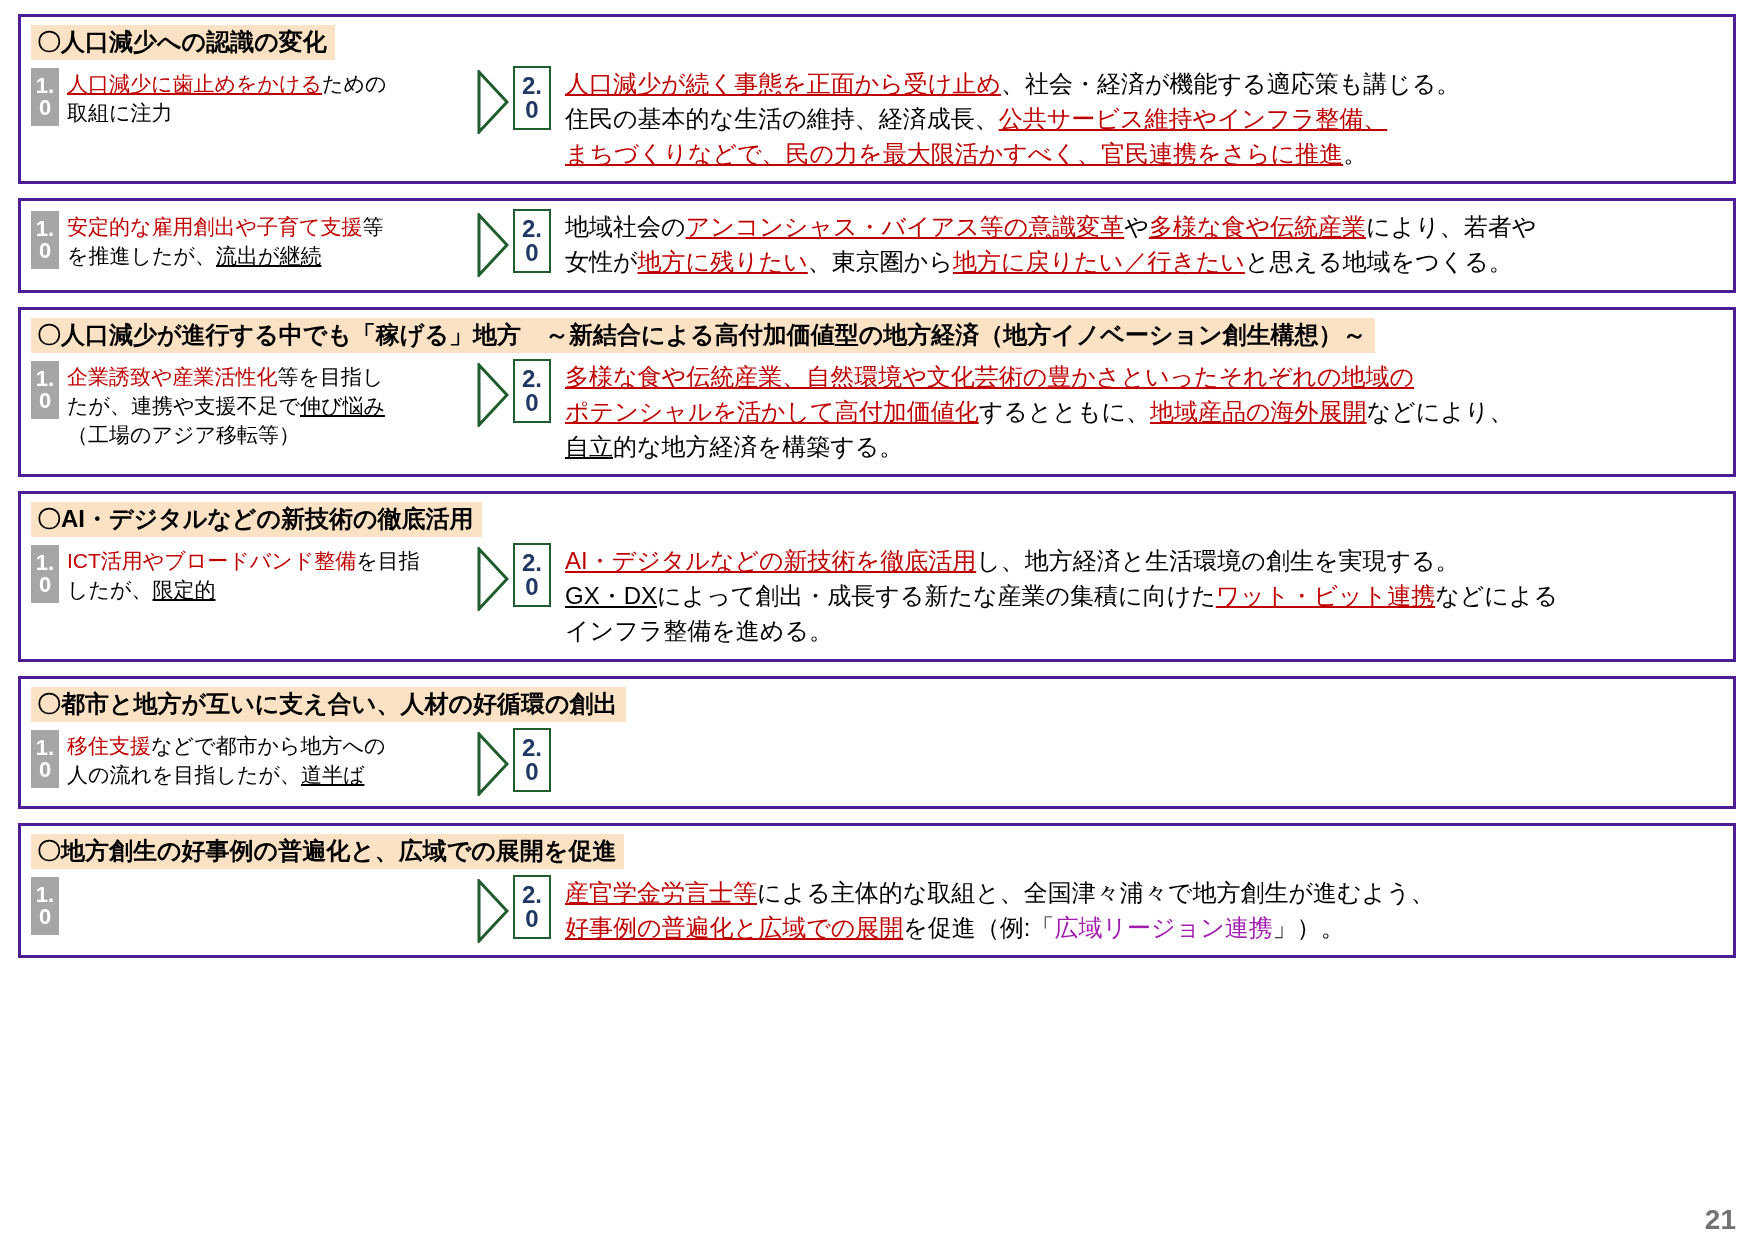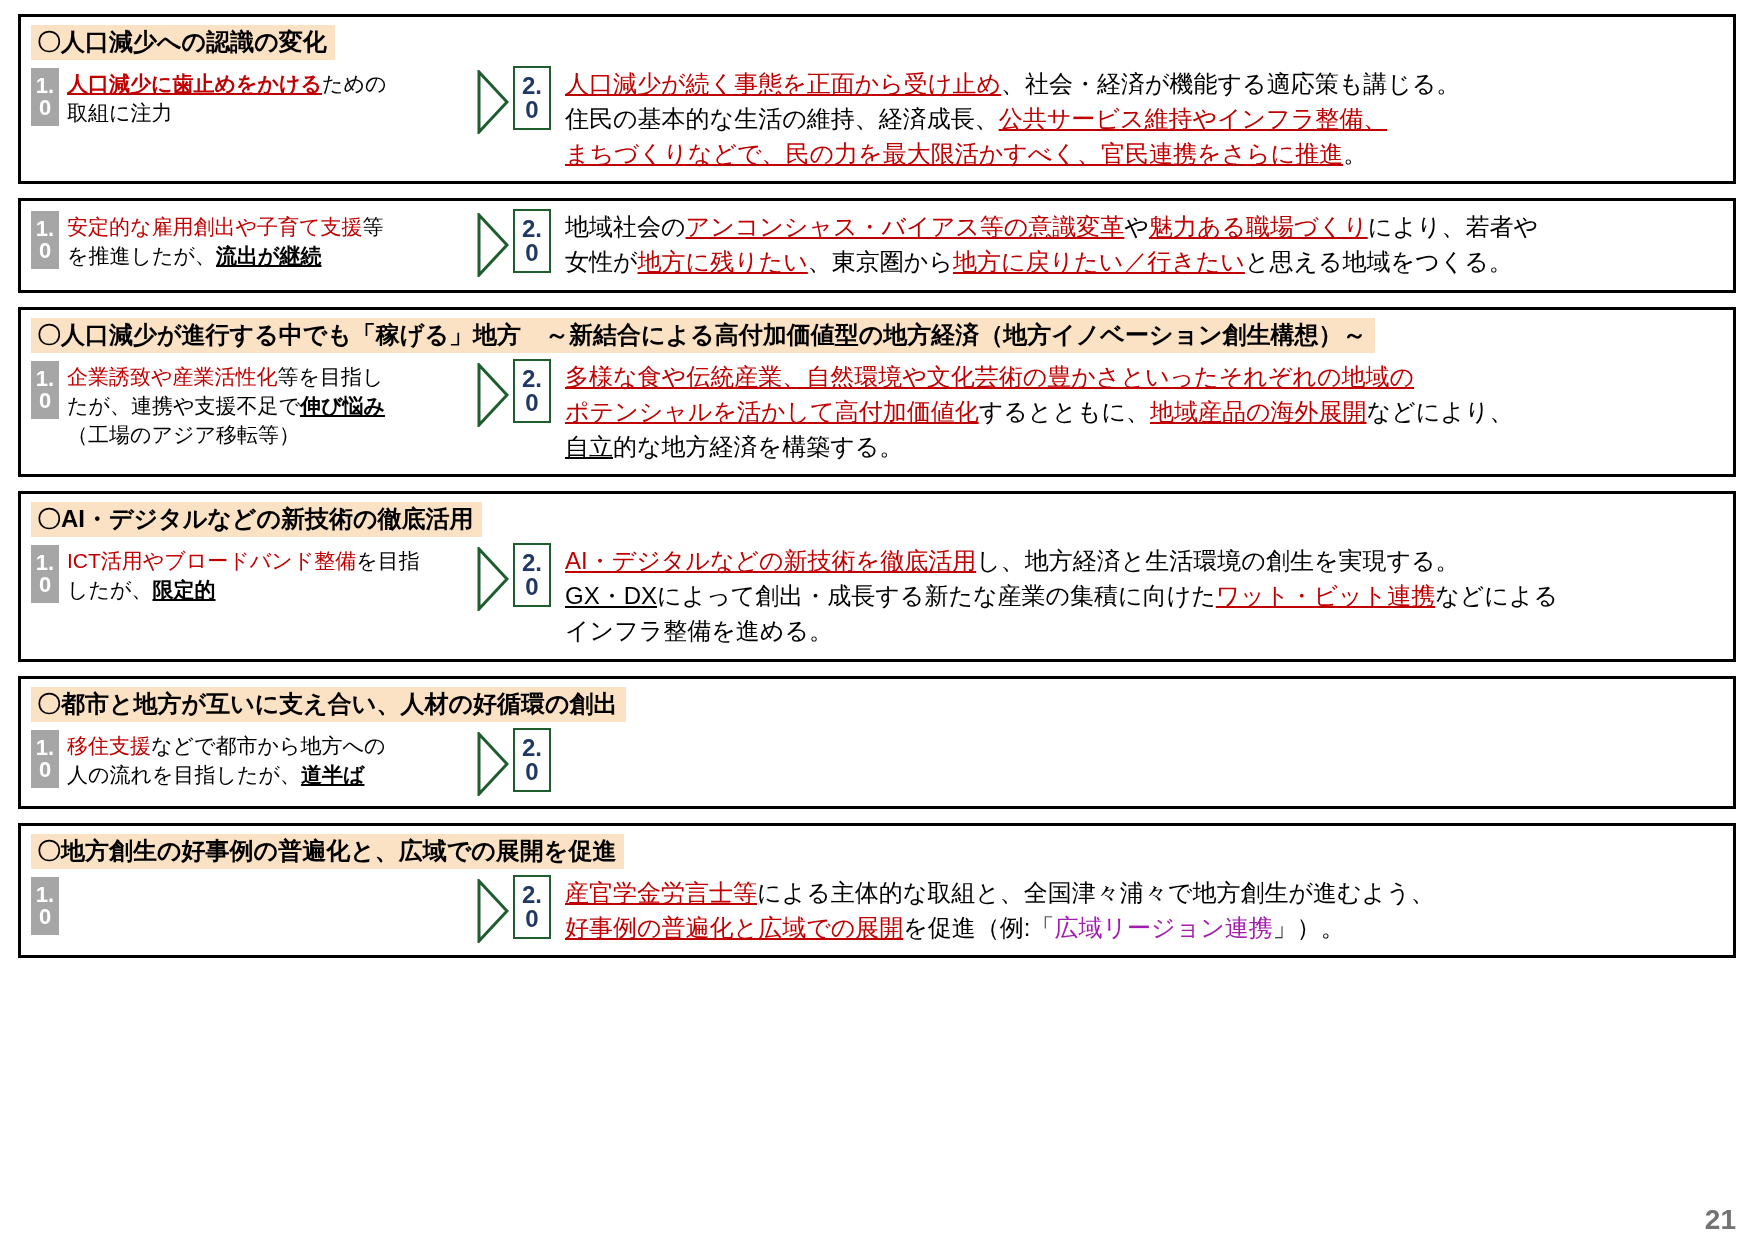--- a/index.html
+++ b/index.html
@@ -22,21 +22,21 @@
     white-space:nowrap;
   }
   .arrow-wrap{margin:0 16px 0 22px;display:flex;align-items:center;}
   .header-highlight{
     background:#ffff00;color:#000;font-size:30px;font-weight:bold;
     padding:2px 4px;white-space:nowrap;letter-spacing:1px;
   }
 
   
   .block{
-    border:3px solid #000000;
+    border:3px solid #4c1d95;
     margin-bottom:14px;
     padding:8px 10px 10px 10px;
     box-sizing:border-box;
     position:relative;
     background:#fff;
   }
   .block-title{
     display:inline-block;
     background:#fbe2c4;
     font-size:24px;font-weight:bold;color:#000;
@@ -59,21 +59,21 @@
     display:flex;flex-direction:column;align-items:center;justify-content:center;
     line-height:1.0;
     margin-right:8px;
   }
   .badge span{display:block;}
   .old-text{
     font-size:21px;color:#c00000;line-height:1.38;
     padding-top:2px;
   }
   .old-text .blk{color:#000;}
-  .old-text .u{text-decoration:underline;font-weight:bold;}
+  .old-text .u{text-decoration:underline;}
 
   .chev{
     width:42px;min-width:42px;
     display:flex;align-items:center;justify-content:center;
     padding-top:4px;
   }
   .chev svg{display:block;}
 
   .badge2{
     width:34px;min-width:34px;height:60px;
@@ -150,21 +150,21 @@
       <div class="chev">
         <svg width="34" height="64" viewBox="0 0 34 64">
             <polygon points="4,2 4,62 32,32" fill="#ffffff" stroke="#1f5c2e" stroke-width="3"></polygon>
           </svg>
       </div>
       <div class="badge2">
         <span>2.</span>
         <span>0</span>
       </div>
       <div class="new-text">
-        地域社会の<span class="ru">アンコンシャス・バイアス等の意識変革</span>や<span class="ru">魅力ある職場づくり</span>により、若者や<br>
+        地域社会の<span class="ru">アンコンシャス・バイアス等の意識変革</span>や<span class="ru">多様な食や伝統産業</span>により、若者や<br>
         女性が<span class="ru">地方に残りたい</span>、東京圏から<span class="ru">地方に戻りたい／行きたい</span>と思える地域をつくる。
       </div>
     </div>
   </div>
 
   <div class="block">
     <div class="block-title">〇人口減少が進行する中でも「稼げる」地方　～新結合による高付加価値型の地方経済（地方イノベーション創生構想）～</div>
     <div class="row">
       <div class="col-old">
         <div class="badge">

